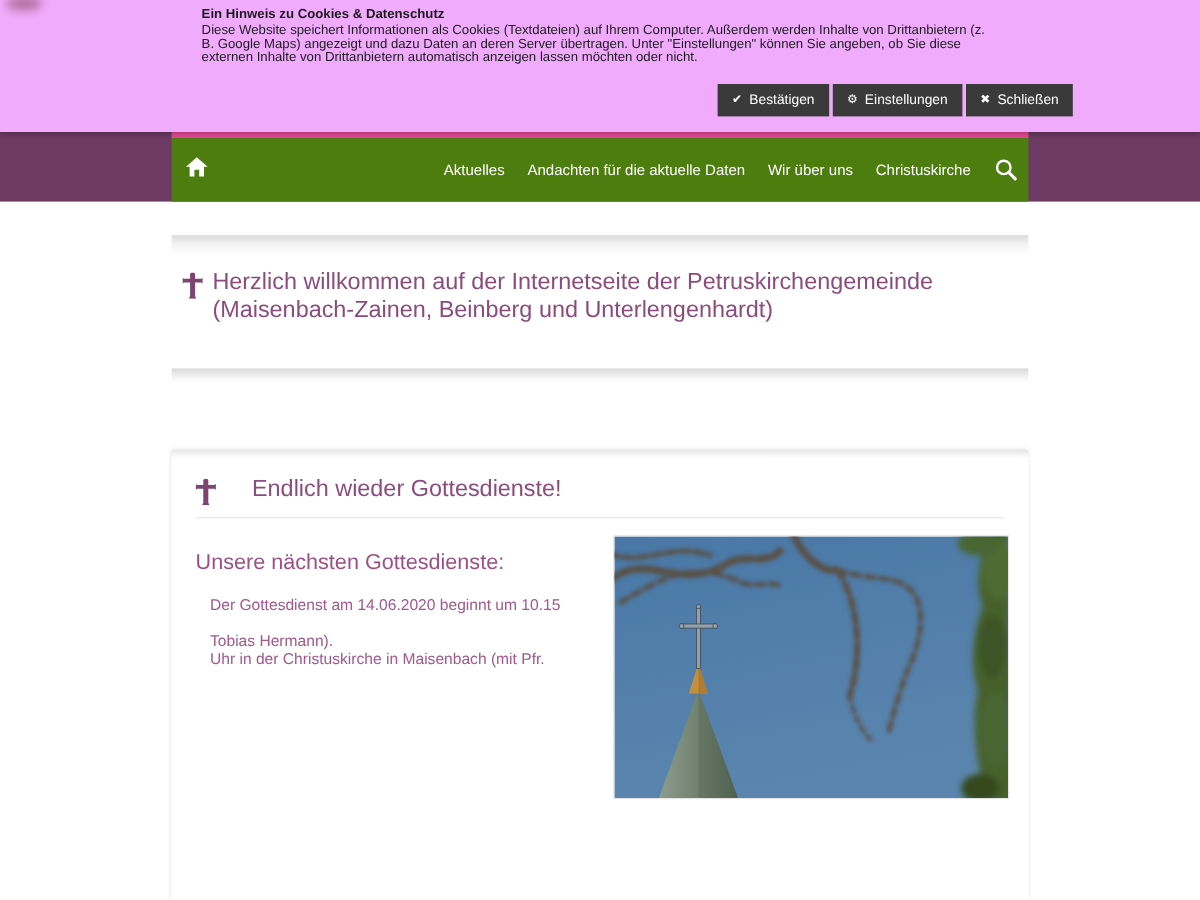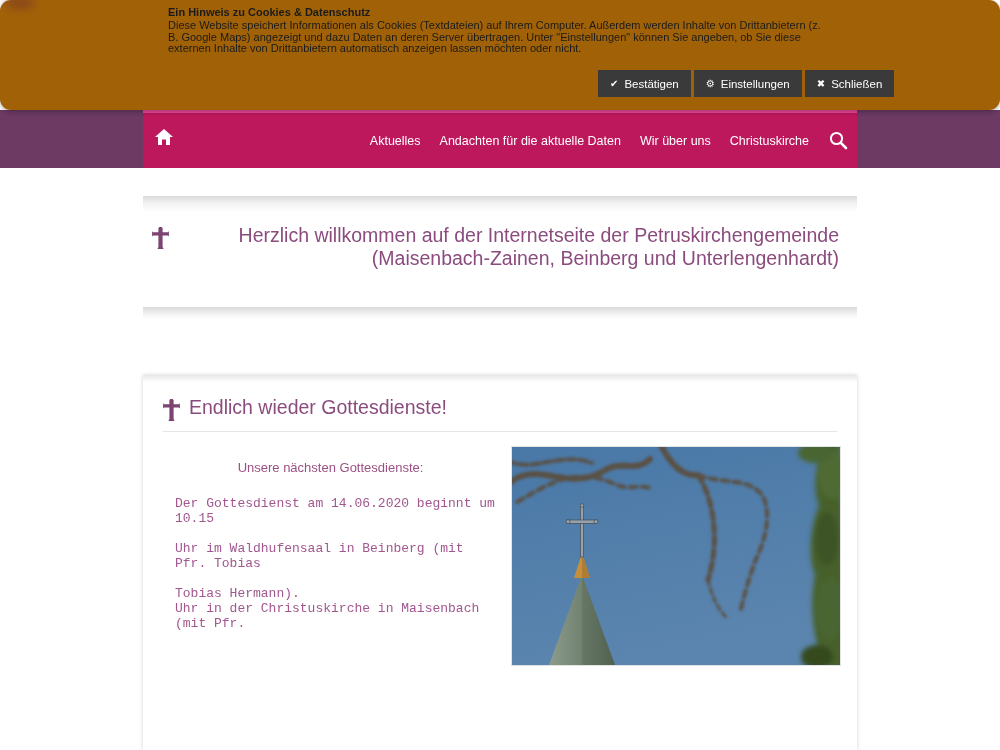--- a/index.html
+++ b/index.html
@@ -4,21 +4,21 @@
 <style>
   html,body{margin:0;padding:0;}
   body{
     width:1000px;height:750px;position:relative;overflow:hidden;
     background:#ffffff;
     font-family:"Liberation Sans", sans-serif;
   }
   
   .cookie-banner{
     position:absolute;top:0;left:0;width:1000px;height:110px;
-    background:#a16207;box-shadow:0 2px 5px rgba(0,0,0,.28);z-index:30;border-radius:11px;
+    background:#f0abfc;box-shadow:0 2px 5px rgba(0,0,0,.28);z-index:30;
   }
   .cookie-smudge{
     position:absolute;left:5px;top:-3px;width:30px;height:12px;border-radius:50%;
     background:#6d2733;opacity:.45;filter:blur(4px);
   }
   .cookie-text{
     position:absolute;left:168px;top:7px;width:658px;
     color:#1b1b1b;font-size:11px;line-height:11.8px;
   }
   .cookie-title{font-weight:bold;margin:0 0 1px 0;font-size:11px;}
@@ -31,72 +31,72 @@
     display:flex;align-items:center;gap:6px;padding:0 12px;
     font-size:11.5px;font-family:"Liberation Sans",sans-serif;cursor:pointer;
   }
   .cbtn .bicon{font-size:10px;line-height:10px;}
   
   .navbar{
     position:absolute;top:110px;left:0;width:1000px;height:58px;
     background:#6d3a64;z-index:20;
   }
   .nav-inner{
-    margin-left:143px;width:714px;height:100%;background:#be185d;
+    margin-left:143px;width:714px;height:100%;background:#4d7c0f;
     position:relative;display:flex;align-items:center;
-    border-top:3px solid #ec4899;box-sizing:border-box;
+    border-top:5px solid #ec4899;box-sizing:border-box;
   }
   .home-btn{position:absolute;left:11px;top:14px;width:20px;height:20px;cursor:pointer;}
   .nav-menu{
     margin-left:auto;display:flex;align-items:center;gap:19px;
     padding-right:8px;
   }
   .nav-link{color:#ffffff;font-size:12.5px;text-decoration:none;cursor:pointer;white-space:nowrap;}
   .search-btn{width:21px;height:21px;cursor:pointer;display:block;}
   
   .box-a{
     position:absolute;left:143px;top:196px;width:714px;height:100px;
     background:linear-gradient(180deg,#dadada 0,#f1f1f1 7px,#ffffff 16px);
     box-sizing:border-box;padding:28px 16px 0 9px;
   }
-  .h-row{display:flex;align-items:flex-start;text-align:right;}
+  .h-row{display:flex;align-items:flex-start;}
   .cross-icon{flex:0 0 auto;margin-top:3px;}
   .page-h1{
     margin:0 0 0 8px;font-size:19.5px;font-weight:400;color:#8b4b7d;
     line-height:23px;max-width:662px;
   }
   .band-b{
     position:absolute;left:143px;top:307px;width:714px;height:12px;
     background:linear-gradient(180deg,#dadada 0,#f7f7f7 70%,#ffffff 100%);
   }
   .box-c{
     position:absolute;left:143px;top:375px;width:714px;height:375px;
     background:#ffffff;box-shadow:0 0 4px rgba(0,0,0,.18);
     background-image:linear-gradient(180deg,#e6e6e6 0,#ffffff 7px);
     box-sizing:border-box;padding:0 20px;
   }
-  .h2-row{display:flex;align-items:flex-start;margin-top:21px;}
+  .h2-row{display:flex;align-items:flex-start;margin-top:21px;gap:21px;}
   .page-h2{
     margin:0 0 0 9px;font-size:19.5px;font-weight:400;color:#8b4b7d;line-height:22px;
   }
   .divider{border-bottom:1px solid #e6e6e6;margin-top:10px;height:0;}
   .cols{display:flex;margin-top:25px;}
   .col-left{width:335px;}
   .page-h3{
-    margin:0;font-size:13px;font-weight:400;color:#9c4f84;line-height:22px;text-align:center;
+    margin:0;font-size:18px;font-weight:400;color:#9c4f84;line-height:22px;
   }
   .service-list{list-style:none;margin:17px 0 0 0;padding:0;}
   .service-item{margin-bottom:14px;}
   .bullet{
     width:10px;height:7px;border-radius:55% 45% 50% 50%;
     background:radial-gradient(circle at 35% 42%, #ffffff 0 1.3px, #121212 1.5px);
     transform:rotate(-14deg);
   }
   .service-text{
-    margin:15px 0 0 12px;font-size:13px;line-height:15px;color:#a2578f;font-family:Liberation Mono, monospace;
+    margin:15px 0 0 12px;font-size:13px;line-height:15px;color:#a2578f;
   }
   .service-text span{display:block;}
   
   .photo{
     position:absolute;left:368px;top:71px;width:328px;height:218px;
     border:1px solid #e3e3e3;box-sizing:content-box;
   }
 </style>
 </head>
 <body>
@@ -171,21 +171,20 @@
       <ul class="service-list">
         <li class="service-item">
           <span class="bullet"></span>
           <p class="service-text">
             <span>Der Gottesdienst am 14.06.2020 beginnt um 10.15</span>
           </p>
         </li>
         <li class="service-item">
           <span class="bullet"></span>
           <p class="service-text">
-            <span>Uhr im Waldhufensaal in Beinberg (mit Pfr. Tobias</span>
           </p>
         </li>
         <li class="service-item">
           <span class="bullet"></span>
           <p class="service-text">
             <span>Tobias Hermann).</span>
             <span>Uhr in der Christuskirche in Maisenbach (mit Pfr.</span>
           </p>
         </li>
         <li class="service-item">

